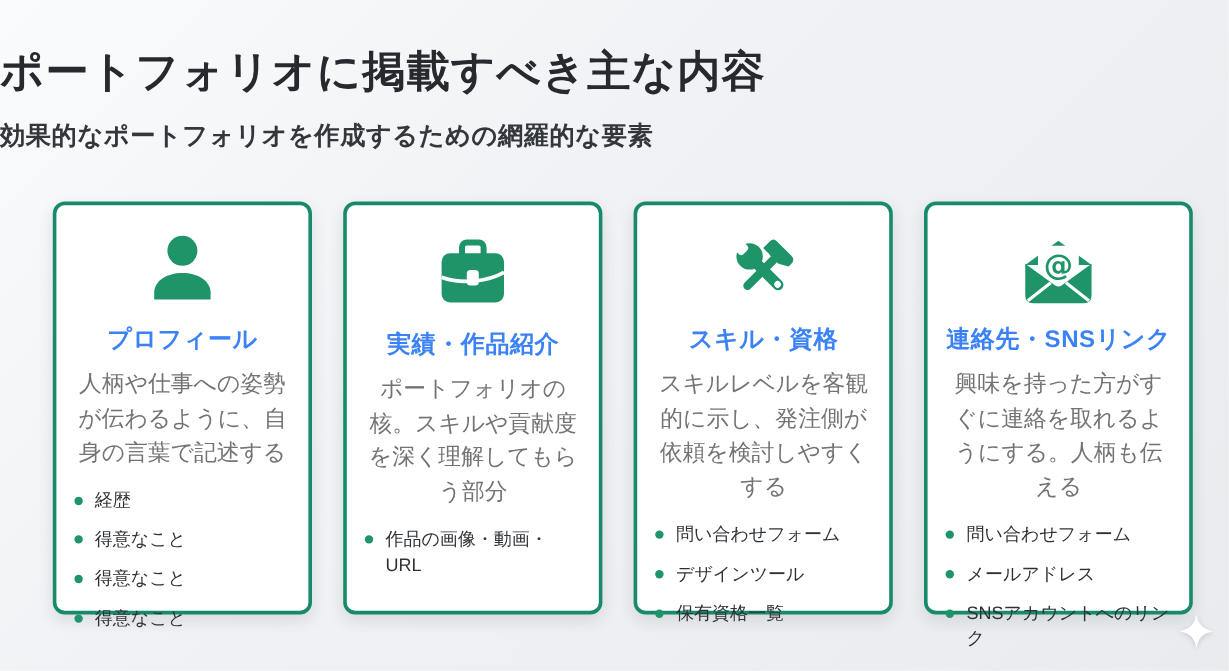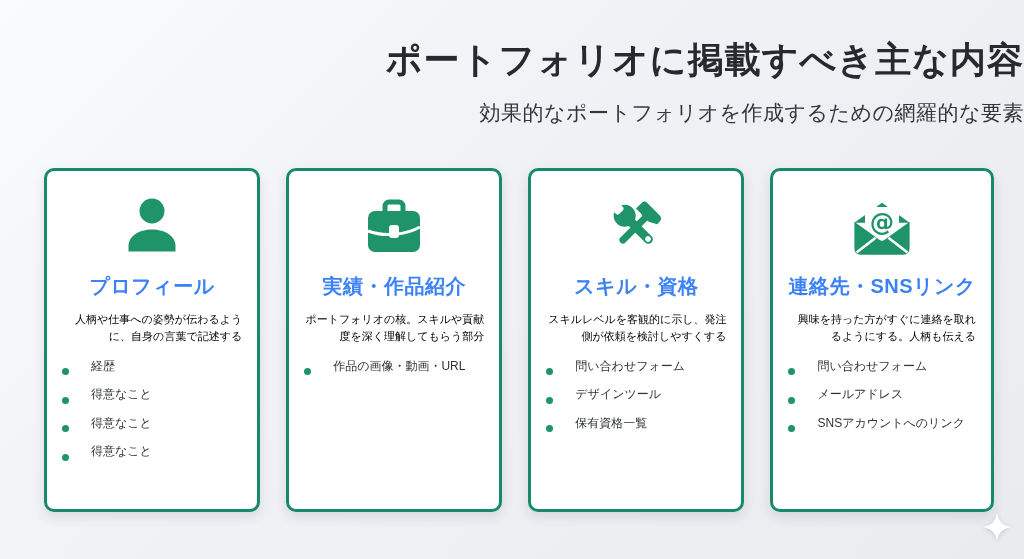--- a/index.html
+++ b/index.html
@@ -1,52 +1,52 @@
 <!DOCTYPE html>
 <html lang="ja"><head>
 <meta charset="utf-8">
 <style>
   html,body{margin:0;padding:0;}
   body{
     width:1024px;height:559px;overflow:hidden;position:relative;
     font-family:"Liberation Sans","DejaVu Sans",sans-serif;
     background:linear-gradient(135deg,#fafbfc 0%,#f1f2f5 40%,#e9ebee 100%);
   }
-  .header{position:absolute;top:36px;left:0;right:0;text-align:right;}
+  .header{position:absolute;top:36px;left:0;right:0;text-align:left;}
   .page-title{
     margin:0;font-size:36px;font-weight:700;color:#26292e;letter-spacing:1px;
   }
   .page-subtitle{
-    margin:14px 0 0 0;font-size:21px;font-weight:400;color:#33373c;letter-spacing:.5px;
+    margin:14px 0 0 0;font-size:21px;font-weight:700;color:#33373c;letter-spacing:.5px;
   }
   .cards{
     position:absolute;top:168px;left:44px;right:30px;height:344px;
     display:flex;gap:26px;
   }
   .card{
     flex:1;background:#ffffff;border:3px solid #178a6b;border-radius:10px;
     box-shadow:0 5px 12px rgba(40,60,70,.12);
     box-sizing:border-box;padding:22px 15px 14px;
     display:flex;flex-direction:column;align-items:center;
   }
   .icon-wrap{height:66px;display:flex;align-items:center;justify-content:center;}
   .card-title{
     margin:14px 0 0 0;font-size:20px;font-weight:700;color:#3b82f6;text-align:center;
     letter-spacing:.5px;white-space:nowrap;
   }
   .card-desc{
-    margin:11px 0 0 0;font-size:11px;line-height:1.5;color:#000000;
-    width:100%;text-align:right;
+    margin:11px 0 0 0;font-size:19px;line-height:1.5;color:#737373;
+    width:100%;text-align:center;
   }
   .bullets{
     list-style:none;margin:14px 0 0 0;padding:0;width:100%;
   }
   .bullets li{
-    display:flex;align-items:flex-end;gap:22px;
-    font-size:12px;line-height:1.45;color:#2e3236;margin-bottom:11px;
+    display:flex;align-items:flex-start;gap:10px;
+    font-size:15px;line-height:1.45;color:#2e3236;margin-bottom:11px;
   }
   .dot{
     flex:0 0 auto;width:7px;height:7px;border-radius:50%;background:#1f9469;margin-top:7px;
   }
   .sparkle{
     position:absolute;right:12px;bottom:13px;z-index:5;
     filter:drop-shadow(0 1px 2px rgba(120,130,140,.35));
   }
 </style>
 </head>

